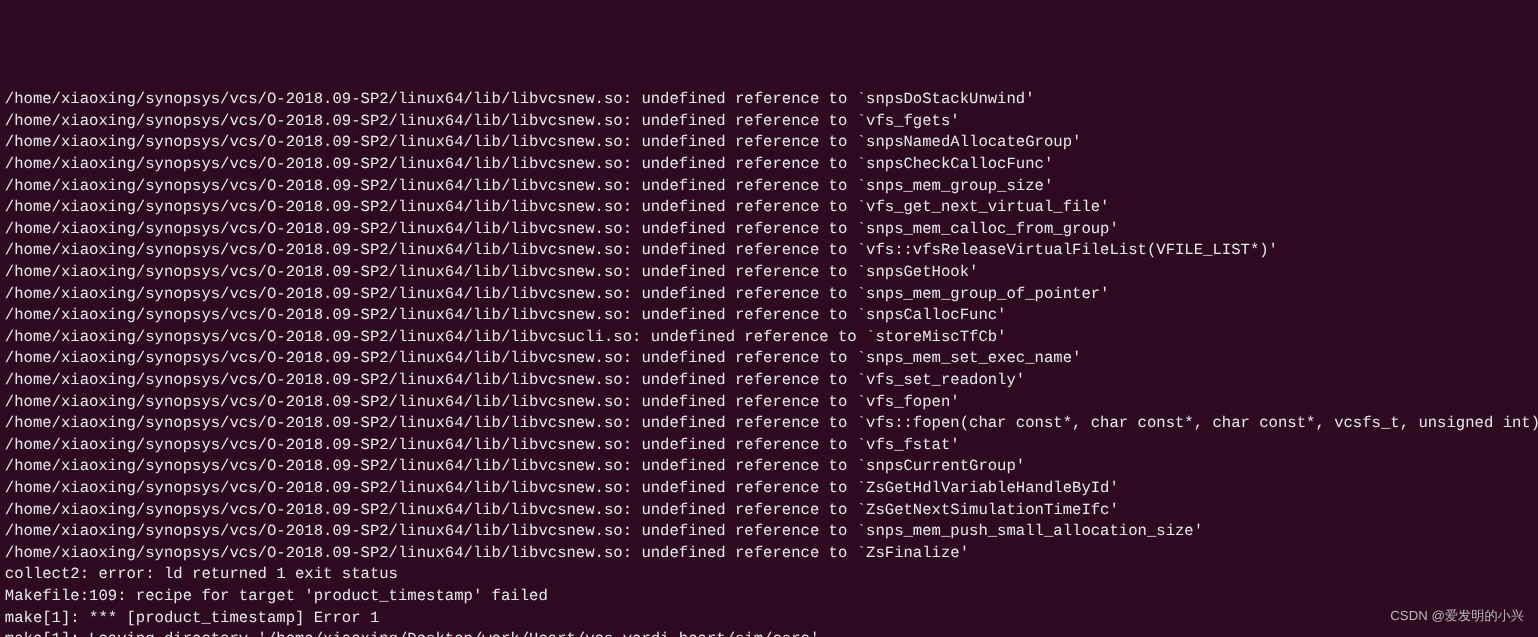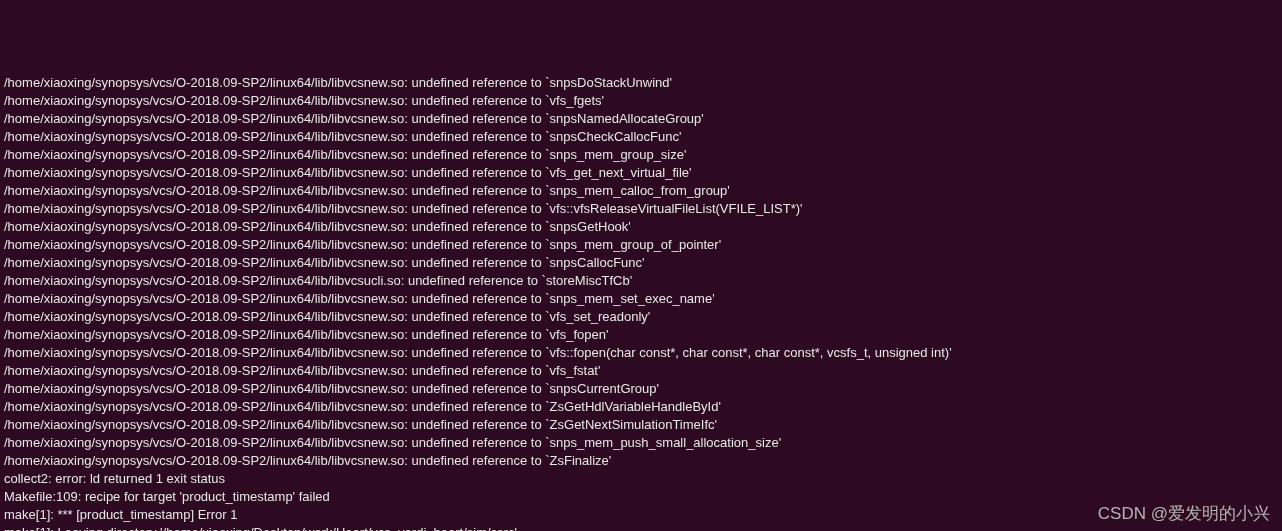--- a/index.html
+++ b/index.html
@@ -15,29 +15,29 @@
       line-height: 18px;
       padding: 2px 4px;
       width: 1282px;
       height: 531px;
       overflow: hidden;
       white-space: pre;
       position: relative;
     }
     .terminal-line {
       white-space: pre;
-      font-family: Liberation Sans, sans-serif;
+      font-family: Liberation Mono, monospace;
     }
     .watermark {
       position: absolute;
       bottom: 8px;
       right: 12px;
       color: #d0d0d0;
       font-family: sans-serif;
-      font-size: 17px;
+      font-size: 11px;
       opacity: 0.85;
     }
   </style>
 </head>
 <body>
 
 
 
 <div id="terminal-container"><div class="terminal-line">/home/xiaoxing/synopsys/vcs/O-2018.09-SP2/linux64/lib/libvcsnew.so: undefined reference to `snpsDoStackUnwind'</div><div class="terminal-line">/home/xiaoxing/synopsys/vcs/O-2018.09-SP2/linux64/lib/libvcsnew.so: undefined reference to `vfs_fgets'</div><div class="terminal-line">/home/xiaoxing/synopsys/vcs/O-2018.09-SP2/linux64/lib/libvcsnew.so: undefined reference to `snpsNamedAllocateGroup'</div><div class="terminal-line">/home/xiaoxing/synopsys/vcs/O-2018.09-SP2/linux64/lib/libvcsnew.so: undefined reference to `snpsCheckCallocFunc'</div><div class="terminal-line">/home/xiaoxing/synopsys/vcs/O-2018.09-SP2/linux64/lib/libvcsnew.so: undefined reference to `snps_mem_group_size'</div><div class="terminal-line">/home/xiaoxing/synopsys/vcs/O-2018.09-SP2/linux64/lib/libvcsnew.so: undefined reference to `vfs_get_next_virtual_file'</div><div class="terminal-line">/home/xiaoxing/synopsys/vcs/O-2018.09-SP2/linux64/lib/libvcsnew.so: undefined reference to `snps_mem_calloc_from_group'</div><div class="terminal-line">/home/xiaoxing/synopsys/vcs/O-2018.09-SP2/linux64/lib/libvcsnew.so: undefined reference to `vfs::vfsReleaseVirtualFileList(VFILE_LIST*)'</div><div class="terminal-line">/home/xiaoxing/synopsys/vcs/O-2018.09-SP2/linux64/lib/libvcsnew.so: undefined reference to `snpsGetHook'</div><div class="terminal-line">/home/xiaoxing/synopsys/vcs/O-2018.09-SP2/linux64/lib/libvcsnew.so: undefined reference to `snps_mem_group_of_pointer'</div><div class="terminal-line">/home/xiaoxing/synopsys/vcs/O-2018.09-SP2/linux64/lib/libvcsnew.so: undefined reference to `snpsCallocFunc'</div><div class="terminal-line">/home/xiaoxing/synopsys/vcs/O-2018.09-SP2/linux64/lib/libvcsucli.so: undefined reference to `storeMiscTfCb'</div><div class="terminal-line">/home/xiaoxing/synopsys/vcs/O-2018.09-SP2/linux64/lib/libvcsnew.so: undefined reference to `snps_mem_set_exec_name'</div><div class="terminal-line">/home/xiaoxing/synopsys/vcs/O-2018.09-SP2/linux64/lib/libvcsnew.so: undefined reference to `vfs_set_readonly'</div><div class="terminal-line">/home/xiaoxing/synopsys/vcs/O-2018.09-SP2/linux64/lib/libvcsnew.so: undefined reference to `vfs_fopen'</div><div class="terminal-line">/home/xiaoxing/synopsys/vcs/O-2018.09-SP2/linux64/lib/libvcsnew.so: undefined reference to `vfs::fopen(char const*, char const*, char const*, vcsfs_t, unsigned int)'</div><div class="terminal-line">/home/xiaoxing/synopsys/vcs/O-2018.09-SP2/linux64/lib/libvcsnew.so: undefined reference to `vfs_fstat'</div><div class="terminal-line">/home/xiaoxing/synopsys/vcs/O-2018.09-SP2/linux64/lib/libvcsnew.so: undefined reference to `snpsCurrentGroup'</div><div class="terminal-line">/home/xiaoxing/synopsys/vcs/O-2018.09-SP2/linux64/lib/libvcsnew.so: undefined reference to `ZsGetHdlVariableHandleById'</div><div class="terminal-line">/home/xiaoxing/synopsys/vcs/O-2018.09-SP2/linux64/lib/libvcsnew.so: undefined reference to `ZsGetNextSimulationTimeIfc'</div><div class="terminal-line">/home/xiaoxing/synopsys/vcs/O-2018.09-SP2/linux64/lib/libvcsnew.so: undefined reference to `snps_mem_push_small_allocation_size'</div><div class="terminal-line">/home/xiaoxing/synopsys/vcs/O-2018.09-SP2/linux64/lib/libvcsnew.so: undefined reference to `ZsFinalize'</div><div class="terminal-line">collect2: error: ld returned 1 exit status</div><div class="terminal-line">Makefile:109: recipe for target 'product_timestamp' failed</div><div class="terminal-line">make[1]: *** [product_timestamp] Error 1</div><div class="terminal-line">make[1]: Leaving directory '/home/xiaoxing/Desktop/work/Heart/vcs_verdi_heart/sim/csrc'</div></div>
 

